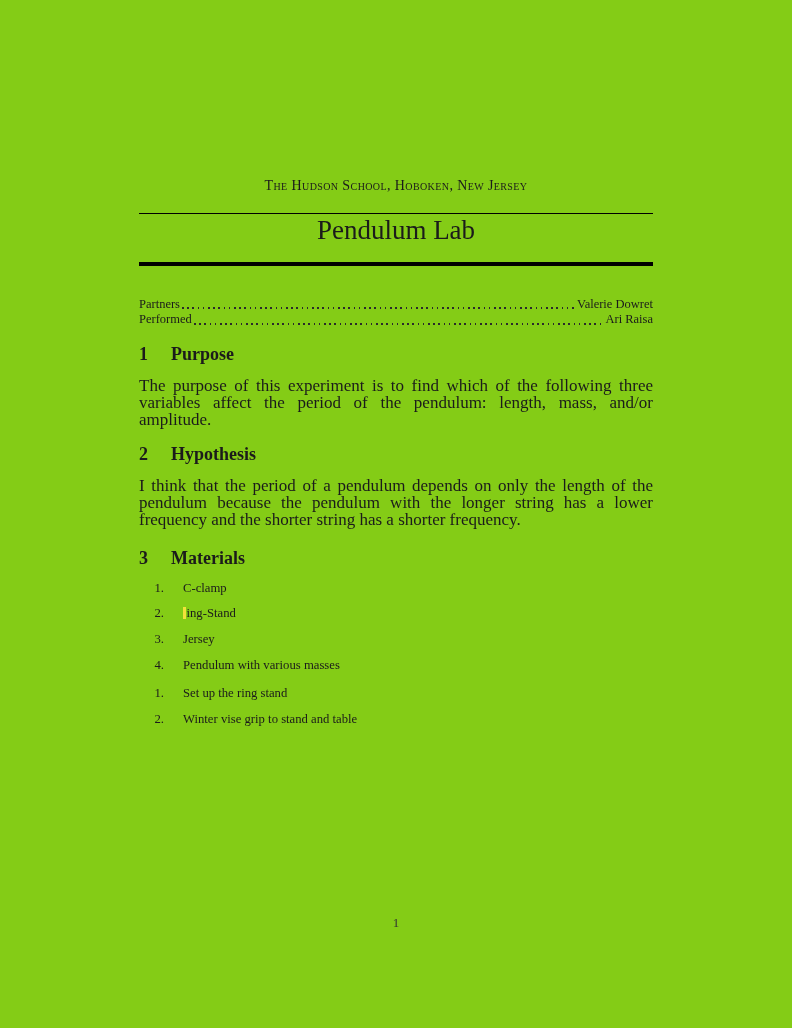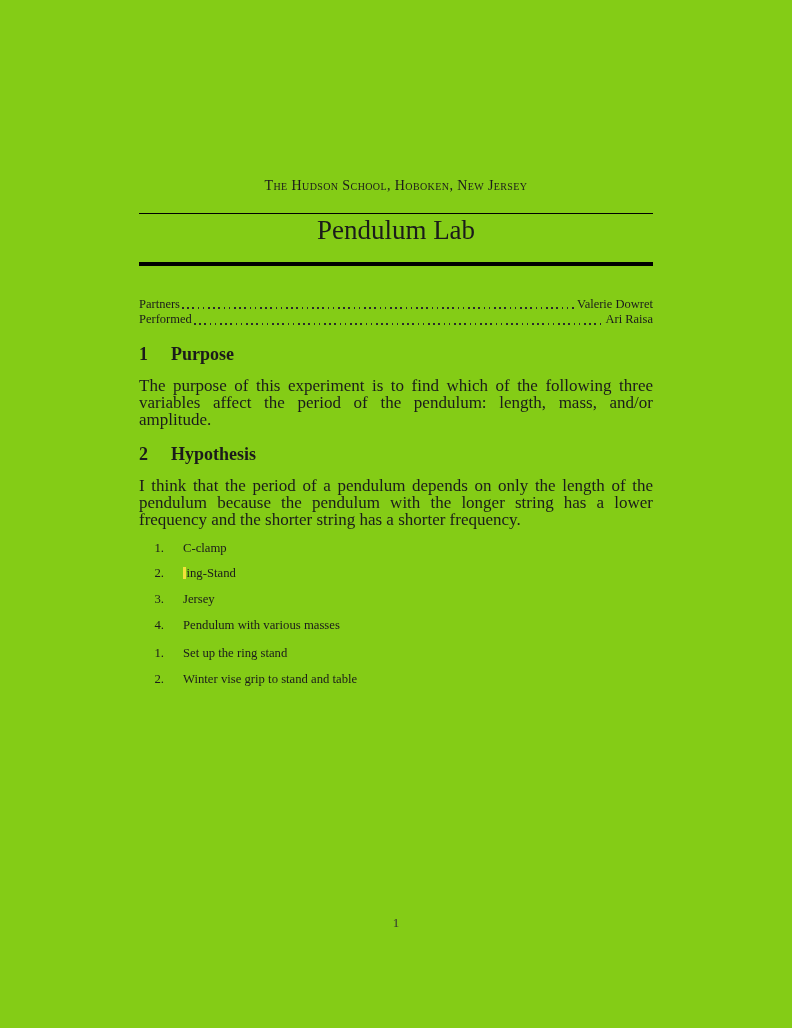--- a/index.html
+++ b/index.html
@@ -165,20 +165,23 @@
     <div class="section-heading h1">
       <span class="sec-num">1</span><span>Purpose</span>
     </div>
     <p class="body-text">The purpose of this experiment is to find which of the following three variables affect the period of the pendulum: length, mass, and/or amplitude.</p>
 
     <div class="section-heading h2">
       <span class="sec-num">2</span><span>Hypothesis</span>
     </div>
     <p class="body-text">I think that the period of a pendulum depends on only the length of the pendulum because the pendulum with the longer string has a lower frequency and the shorter string has a shorter frequency.</p>
 
+    <div class="section-heading h3">
+      <span class="sec-num">3</span><span>Materials</span>
+    </div>
     <div class="list-block">
       <div class="list-item">
         <span class="li-num">1.</span>
         <span class="li-text">C-clamp</span>
       </div>
       <div class="list-item">
         <span class="li-num">2.</span>
         <span class="li-text"><span class="cursor-mark"></span><span>ing-Stand</span></span>
       </div>
       <div class="list-item">

